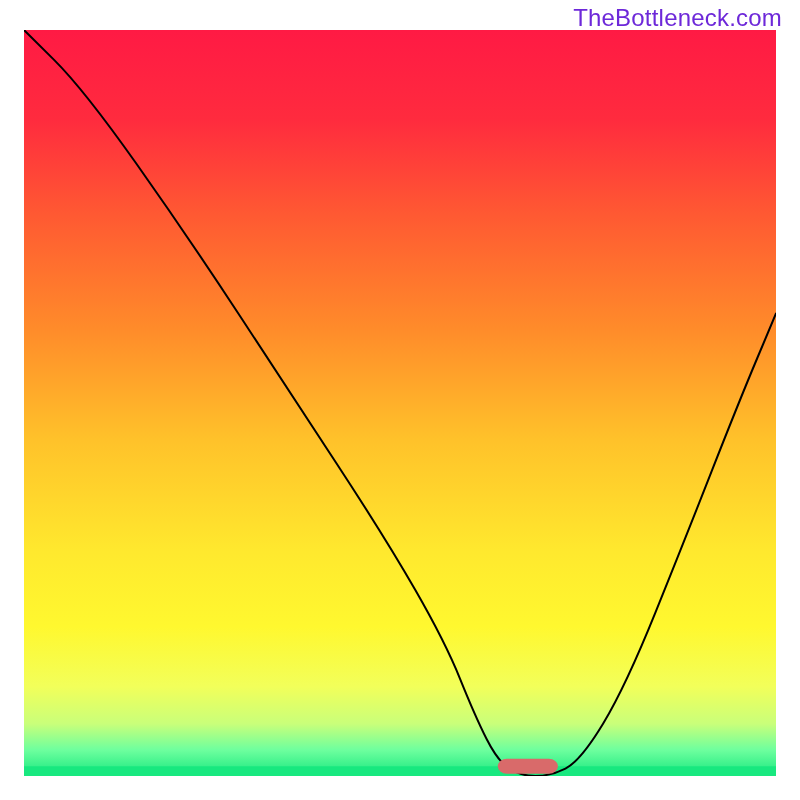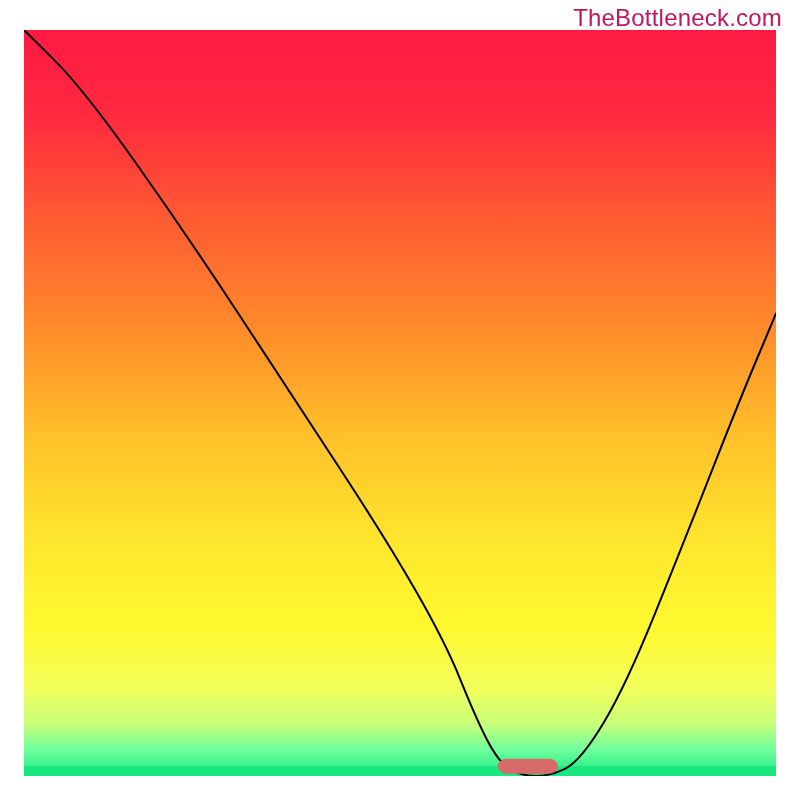--- a/index.html
+++ b/index.html
@@ -13,21 +13,21 @@
   }
   .stage {
     position: relative;
     width: 800px;
     height: 800px;
   }
   .watermark {
     position: absolute;
     top: 4px;
     right: 18px;
-    color: #be185d;
+    color: #6d28d9;
     font-size: 24px;
     font-weight: 500;
     letter-spacing: 0.2px;
     z-index: 10;
   }
   .plot {
     position: absolute;
     left: 24px;
     top: 30px;
     width: 752px;

